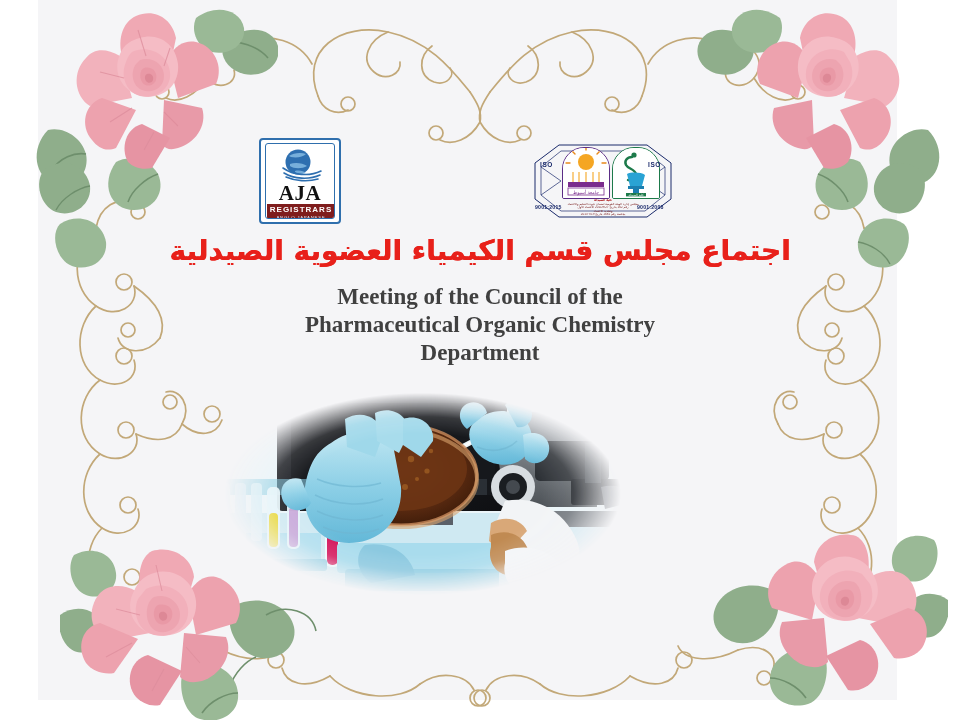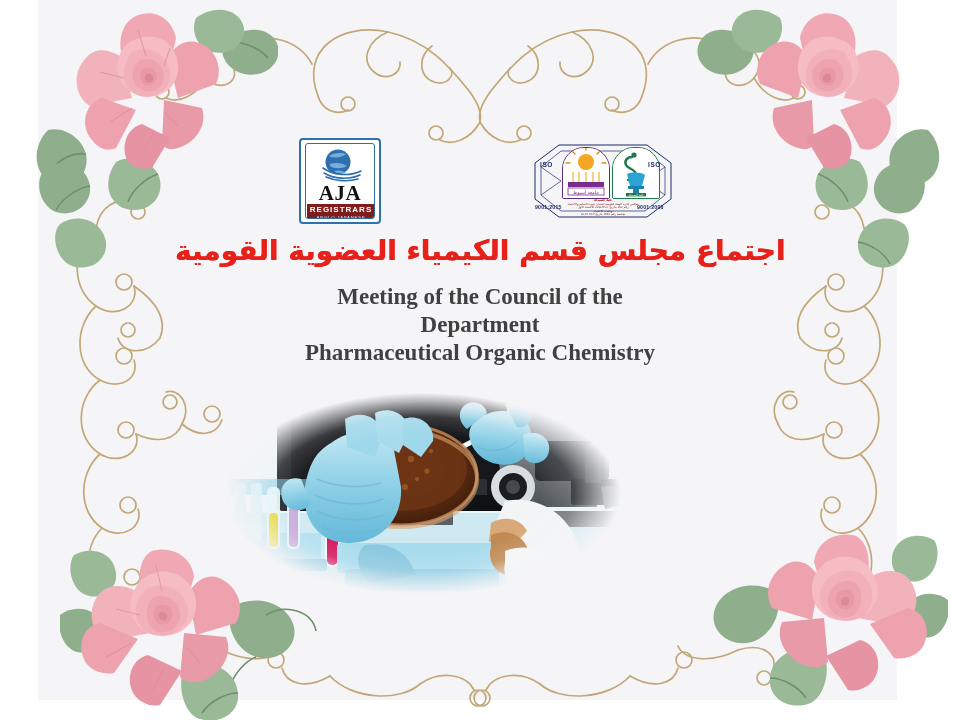--- a/index.html
+++ b/index.html
@@ -24,21 +24,21 @@
   .rose-tr{left:690px;top:2px;width:258px;height:215px;}
   .rose-bl{left:60px;top:545px;width:265px;height:180px;}
   .rose-br{left:690px;top:530px;width:258px;height:195px;}
   .rose-ml{left:34px;top:150px;width:120px;height:120px;}
   .rose-mr{left:800px;top:150px;width:130px;height:130px;}
 
   
   .aja-logo{
     position:absolute;left:259px;top:138px;width:82px;height:86px;
     background:#ffffff;border:2px solid #2f6fad;border-radius:4px;
-    box-sizing:border-box;overflow:hidden;margin-left:40px;
+    box-sizing:border-box;overflow:hidden;
   }
   .aja-inner{position:absolute;left:4px;top:3px;width:70px;height:76px;
     border:1px solid #2f6fad;border-radius:3px;box-sizing:border-box;overflow:hidden;background:#fff;}
   .aja-globe{position:absolute;left:50%;top:4px;transform:translateX(-50%);}
   .aja-word{
     position:absolute;left:0;top:38px;width:100%;text-align:center;
     font-family:"Liberation Serif",serif;font-weight:bold;font-size:21px;
     color:#111;letter-spacing:0.5px;line-height:22px;
   }
   .aja-bar{
@@ -398,26 +398,26 @@
 
     <div class="seal-text">
       <span class="seal-line hdr">كلية الصيدلة</span>
       <span class="seal-line">مجلس إدارة الهيئة القومية لضمان جودة التعليم والاعتماد</span>
       <span class="seal-line">رقم 162 بتاريخ 2011/9/27 الاعتماد الأول</span>
       <span class="seal-line">وتجديد الاعتماد</span>
       <span class="seal-line">بجلسة رقم 1681 بتاريخ 2017/7/19</span>
     </div>
   </div>
 
-  <div class="title-ar">اجتماع مجلس قسم الكيمياء العضوية القومية</div>
+  <div class="title-ar">اجتماع مجلس قسم الكيمياء العضوية الصيدلية</div>
 
   <div class="title-en">
     <div>Meeting of the Council of the</div>
+    <div>Pharmaceutical Organic Chemistry</div>
     <div>Department</div>
-    <div>Pharmaceutical Organic Chemistry</div>
   </div>
 
   <div class="photo">
     <svg width="435" height="222" viewBox="0 0 435 222">
       <defs>
         <linearGradient id="gl" x1="0" y1="0" x2="0" y2="1">
           <stop offset="0" stop-color="#bfe6f2"></stop>
             <stop offset="0.5" stop-color="#8ccfe6"></stop>
           <stop offset="1" stop-color="#63b8d8"></stop>
         </linearGradient>

